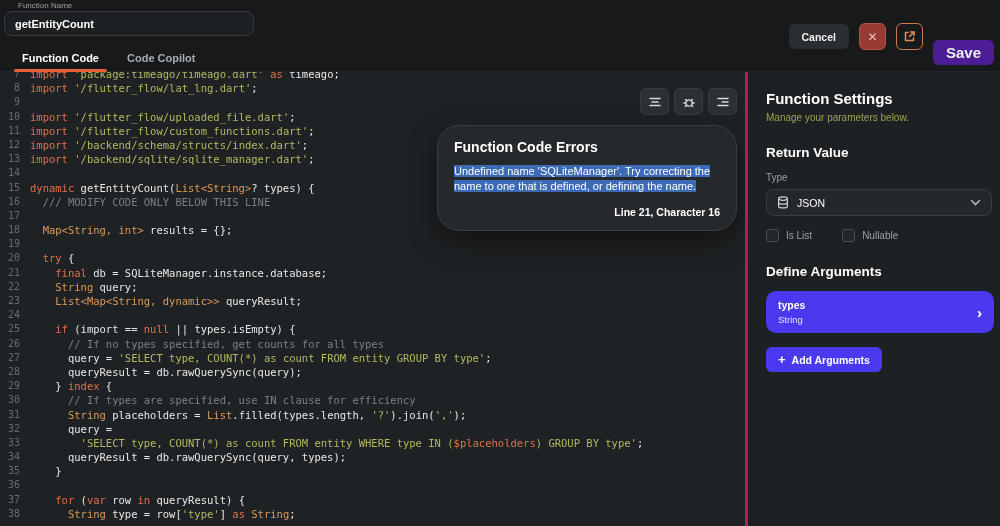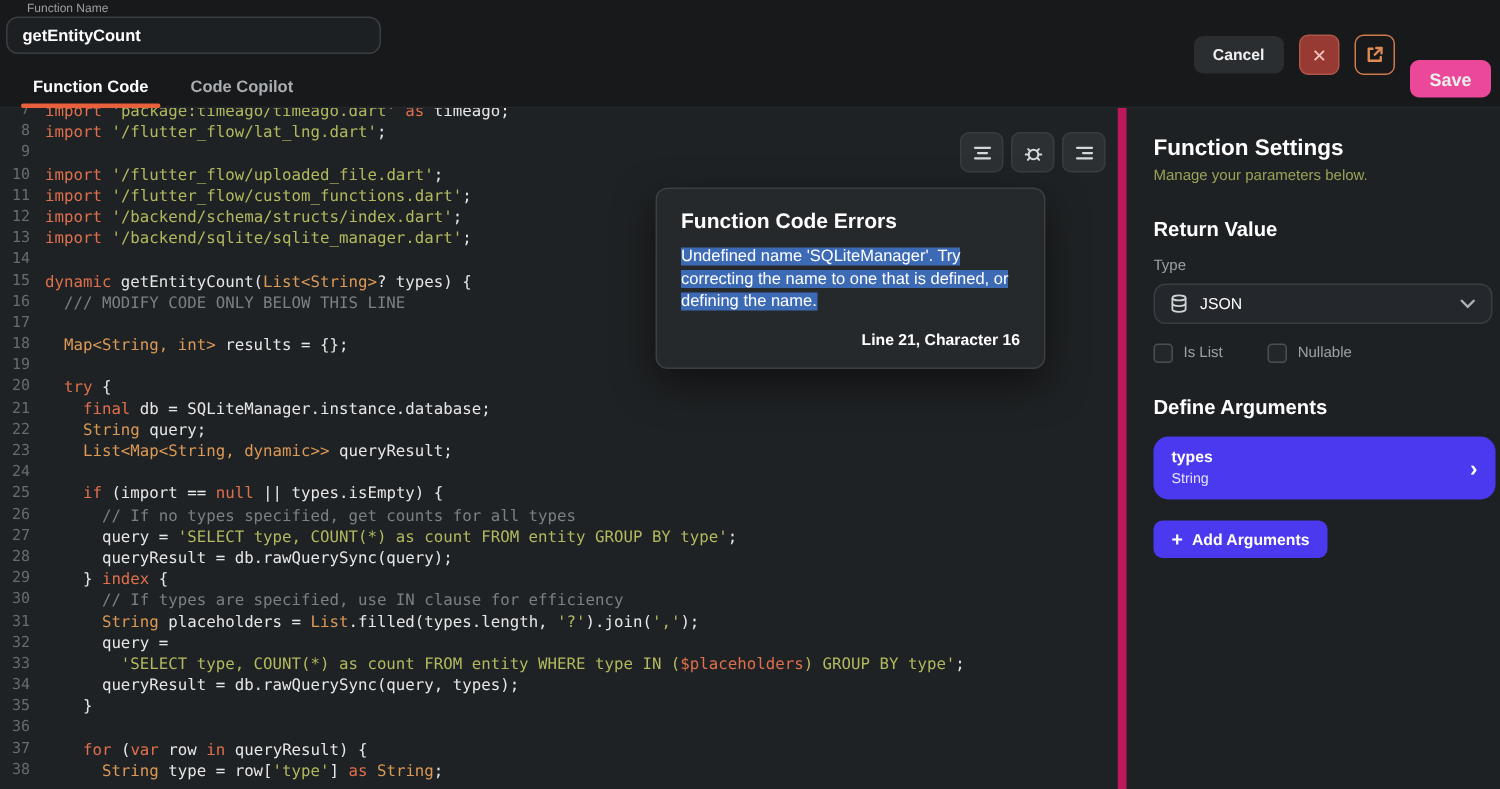--- a/index.html
+++ b/index.html
@@ -13,21 +13,21 @@
   .fn-input { position:absolute; left:4px; top:11px; width:250px; height:25px;
     background:#1d2023; border:1px solid #3a3e43; border-radius:8px; color:#fff;
     font-weight:bold; font-size:11px; padding:0 10px; font-family:"Liberation Sans",sans-serif; outline:none; }
   .header-actions { position:absolute; right:6px; top:8px; display:flex; align-items:center; gap:10px; }
   .btn { border:none; border-radius:6px; cursor:pointer; font-family:"Liberation Sans",sans-serif; }
   .btn-cancel { height:25px; padding:0 13px; background:#2b2e31; color:#f0f1f2; font-size:10.5px; font-weight:bold; }
   .btn-close { width:27px; height:27px; background:#963a33; border:1px solid #b1544a; color:#f4c4bd;
     font-size:12px; line-height:1; display:flex; align-items:center; justify-content:center; }
   .btn-open { width:27px; height:27px; background:transparent; border:1.5px solid #cf7a4a;
     display:flex; align-items:center; justify-content:center; }
-  .btn-save { height:25px; padding:0 13px; background:#ec4899; color:#e9f0ec; font-size:12px; font-weight:bold;margin-top:32px; }
+  .btn-save { height:25px; padding:0 13px; background:#4c1d95; color:#e9f0ec; font-size:15px; font-weight:bold;margin-top:32px; }
 
   
   .tabs { height:28px; display:flex; padding-left:8px; background:#17191b;
     border-bottom:1px solid #232628; flex:none; }
   .tab { padding:0 14px; display:flex; align-items:center; font-size:11px; font-weight:bold;
     color:#a9aeb2; position:relative; cursor:pointer; }
   .tab.active { color:#ffffff; }
   .tab.active::after { content:''; position:absolute; left:6px; right:6px; bottom:-1px; height:3px;
     background:#e8603c; border-radius:2px; }
 
@@ -44,30 +44,30 @@
   .code .t { color:#dd9a57; }
   .code .s { color:#b3b95e; }
   .code .c { color:#7b8084; }
   .code .p { color:#e6e7e8; }
   .code .v { color:#e0704d; }
 
   .editor-toolbar { position:absolute; top:16px; right:8px; display:flex; gap:5px; }
   .tool-btn { width:29px; height:27px; background:#2d3033; border:1px solid #3a3d40; border-radius:6px;
     display:flex; align-items:center; justify-content:center; cursor:pointer; }
 
-  .error-panel { position:absolute; left:437px; top:53px; width:260px; background:#26292c;
-    border:1px solid #3b3e42; border-radius:8px; padding:13px 16px 12px;
+  .error-panel { position:absolute; left:437px; top:53px; width:300px; background:#26292c;
+    border:1px solid #3b3e42; border-radius:22px; padding:13px 16px 12px;
     box-shadow:0 10px 26px rgba(0,0,0,.5); }
   .error-title { font-size:14px; font-weight:bold; color:#fff; margin-bottom:9px; }
   .error-msg { font-size:11px; line-height:15px; }
   .error-msg .hl { background:#3d6ab5; color:#fff; }
   .error-loc { font-size:10.5px; font-weight:bold; color:#fff; text-align:right; margin-top:12px; }
 
   
-  .settings { width:255px; flex:none; background:#1e2123; border-left:6px solid #be185d;
+  .settings { width:255px; flex:none; background:#1e2123; border-left:3px solid #be185d;
     padding:18px 16px 0 18px; }
   .settings-title { font-size:15px; font-weight:bold; color:#fff; }
   .settings-sub { font-size:10px; color:#9aa257; margin-top:5px; }
   .section-title { font-size:13.5px; font-weight:bold; color:#fff; margin-top:22px; }
   .field-label { font-size:10px; color:#9ba1a6; margin-top:12px; }
   .dropdown { margin-top:6px; height:27px; background:#24272b; border:1px solid #393d42;
     border-radius:8px; display:flex; align-items:center; padding:0 10px; width:226px; cursor:pointer; }
   .dropdown .val { font-size:10.5px; color:#fff; flex:1; margin-left:8px; }
   .checks { display:flex; gap:30px; margin-top:13px; }
   .check { display:flex; align-items:center; gap:7px; cursor:pointer; }

